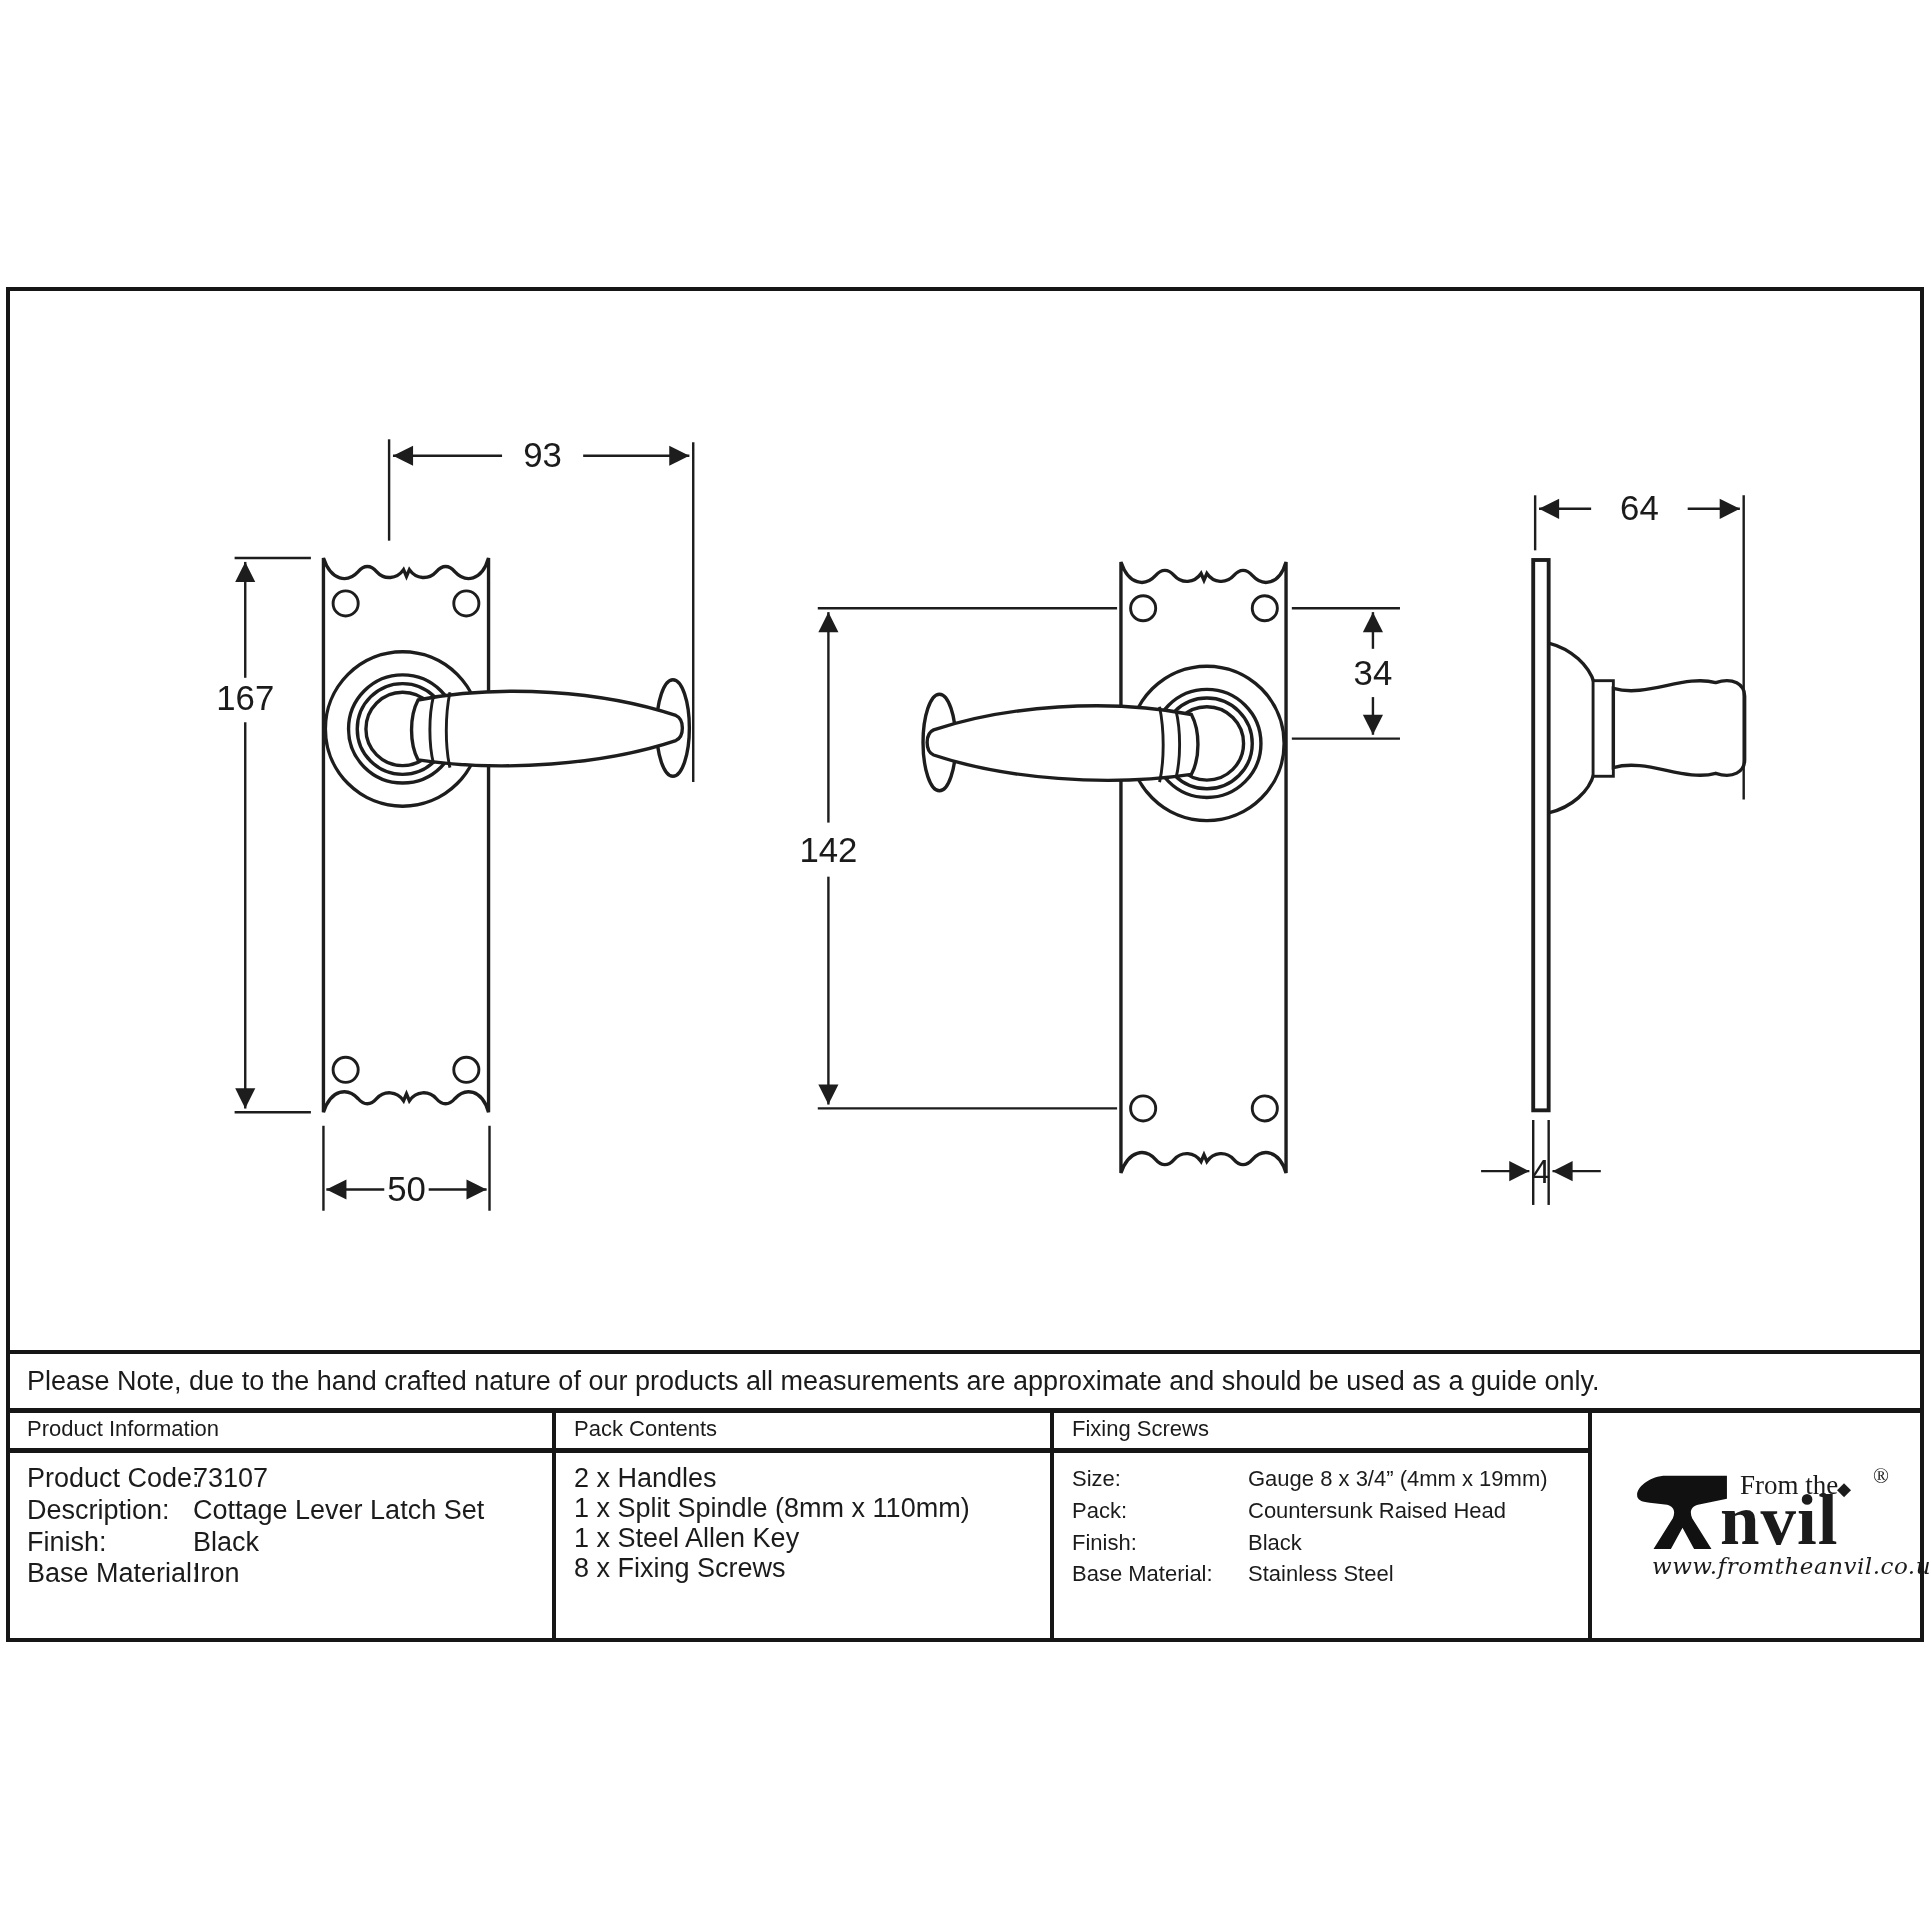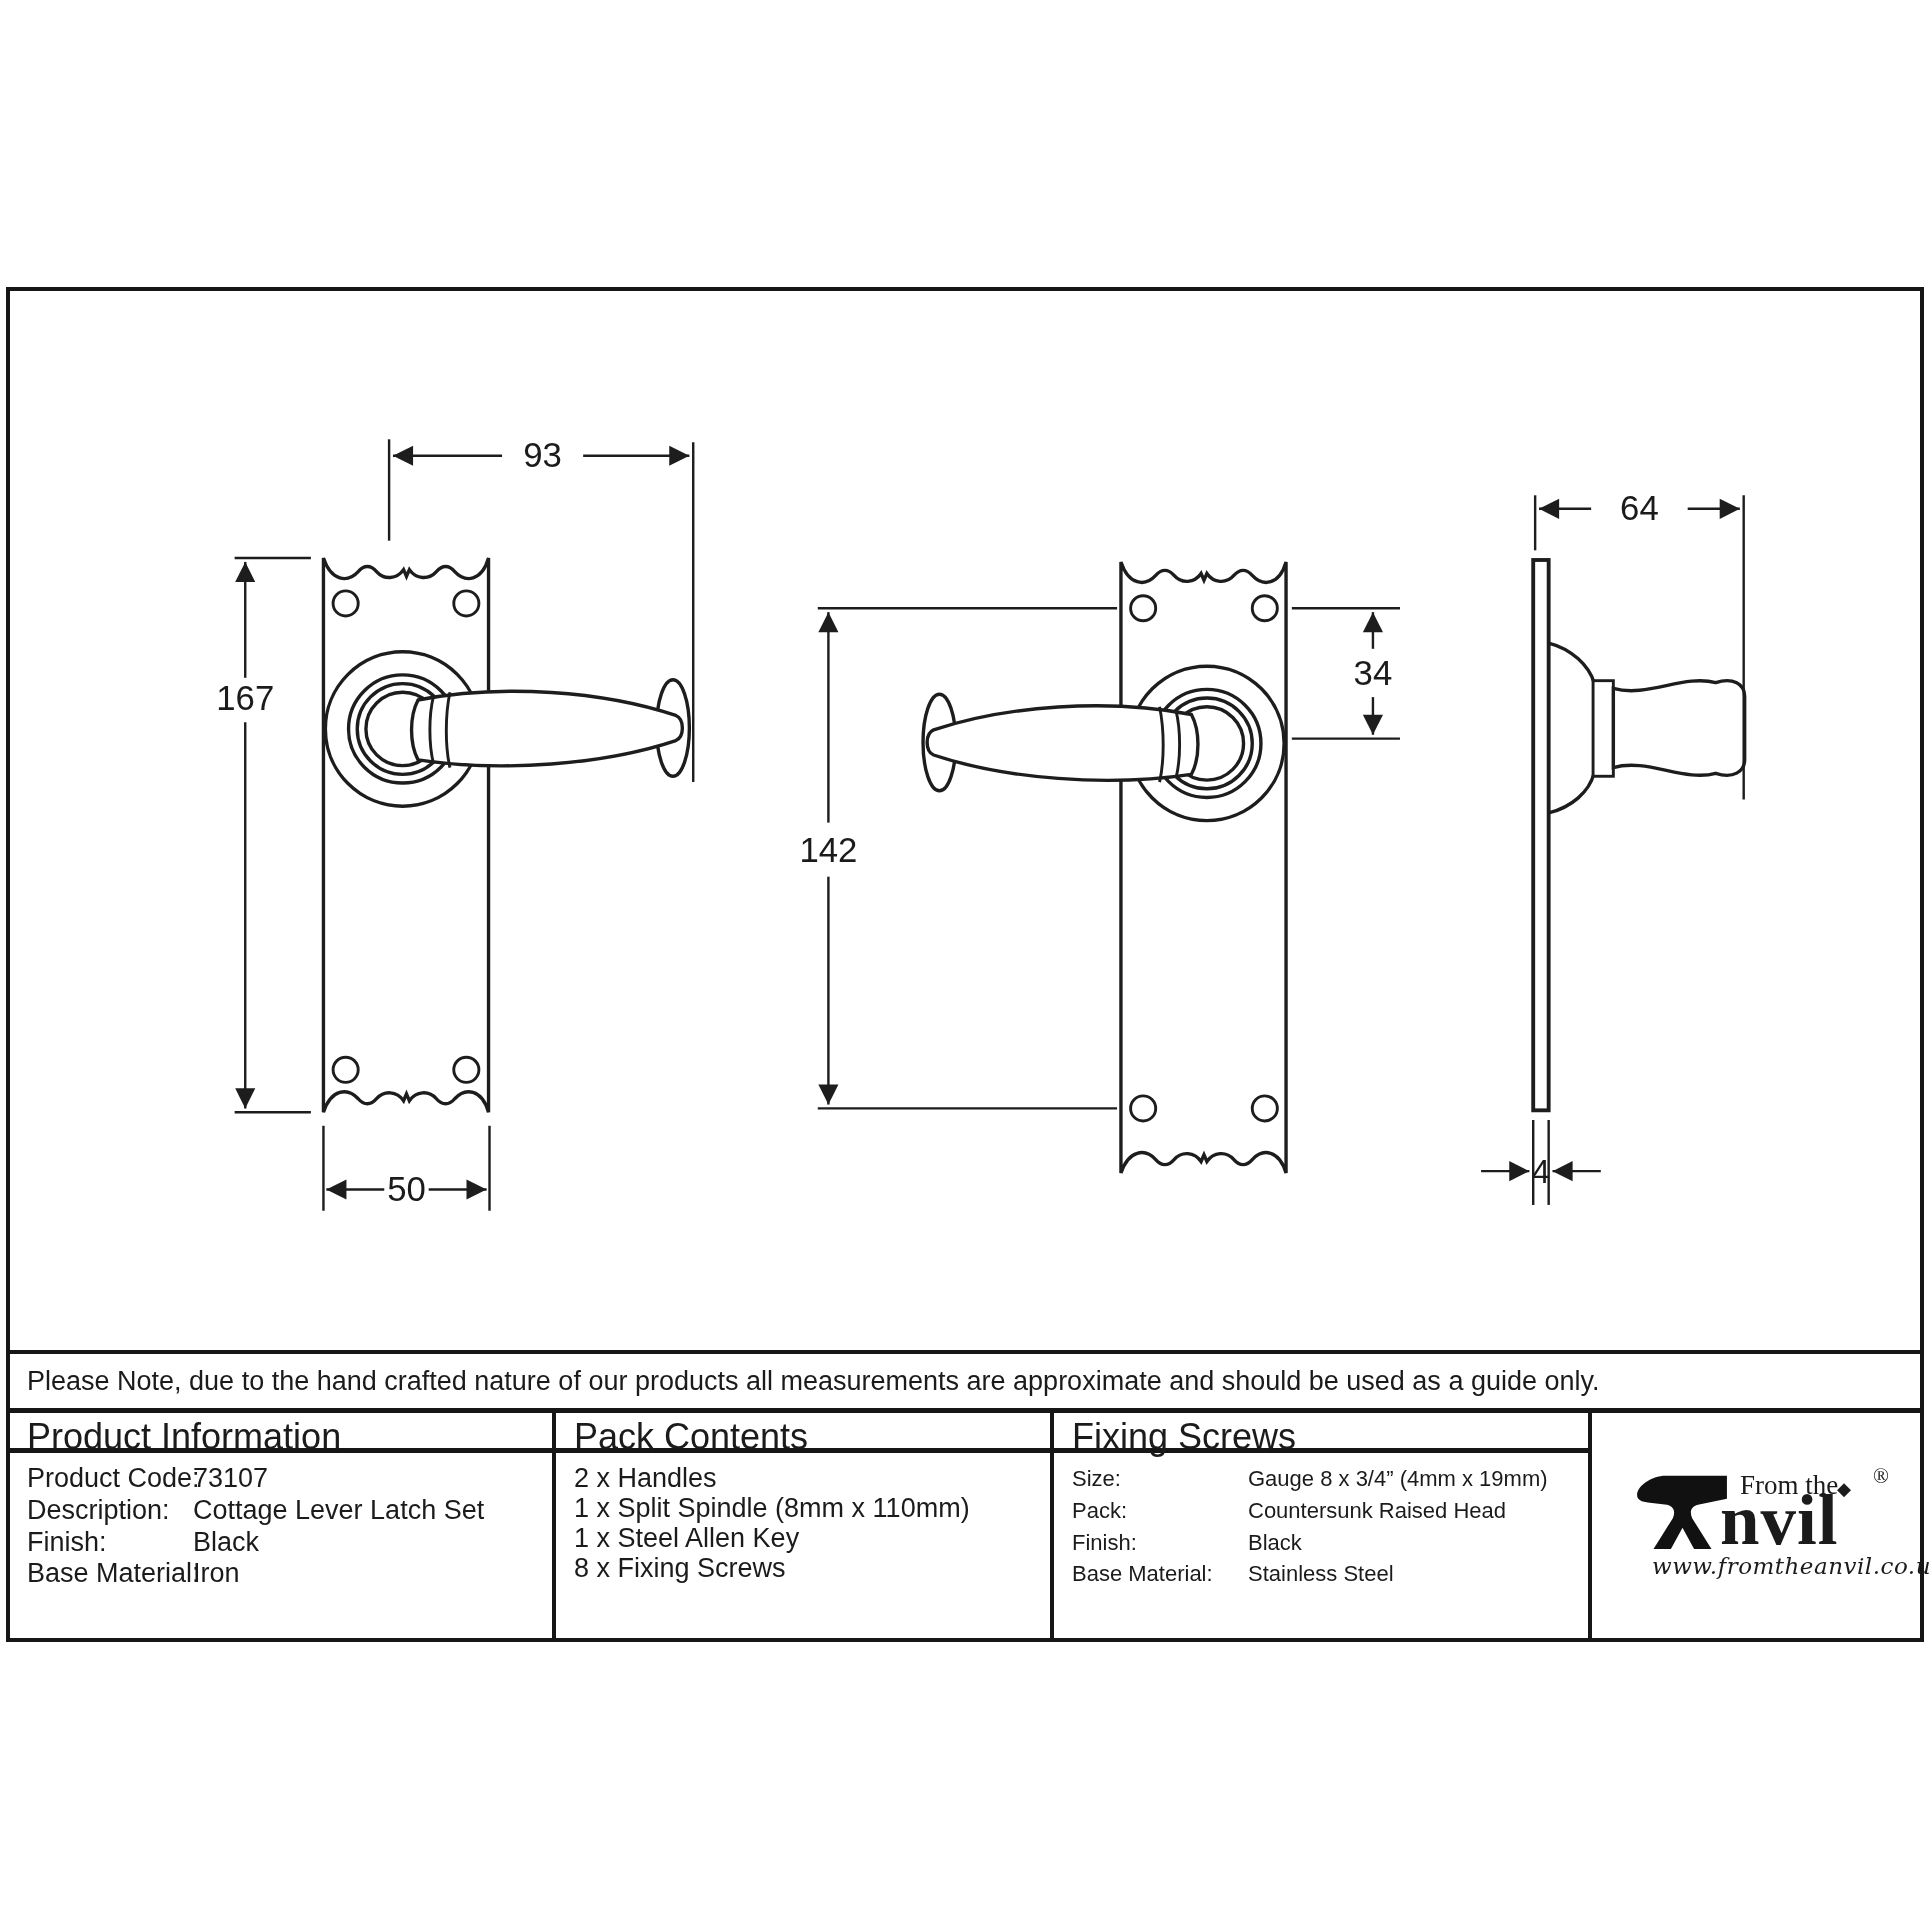--- a/index.html
+++ b/index.html
@@ -3,21 +3,21 @@
 <meta charset="utf-8">
 <style>
   html,body{margin:0;padding:0;background:#ffffff;}
   body{width:1931px;height:1931px;position:relative;font-family:"Liberation Sans",sans-serif;color:#1b1b1b;}
   .abs{position:absolute;}
   
   .frame{left:5.8px;top:287px;width:1918px;height:1355px;border:4.8px solid #161616;box-sizing:border-box;}
   .hline{background:#161616;height:3.9px;}
   .vline{background:#161616;width:3.9px;}
   .txt{font-size:27px;line-height:32px;white-space:nowrap;}
-  .hdr{font-size:36px;white-space:nowrap;}
+  .hdr{font-size:22px;white-space:nowrap;}
   .cellgrid{display:grid;grid-template-columns:166px auto;row-gap:4.8px;font-size:27px;line-height:27px;white-space:nowrap;}
   .cellgrid3{display:grid;grid-template-columns:176px auto;row-gap:4.8px;font-size:22px;line-height:27px;white-space:nowrap;}
   .list{display:grid;row-gap:3px;font-size:27px;line-height:27px;white-space:nowrap;}
   
   .logo-tagline{font-family:"Liberation Serif",serif;font-size:27px;}
   .logo-diamond{font-size:18.3px;}
   .logo-name{font-family:"Liberation Serif",serif;font-weight:bold;font-size:71px;line-height:1;letter-spacing:1px;}
   .logo-reg{font-family:"Liberation Serif",serif;font-size:21px;}
   .logo-url{font-family:"DejaVu Serif",serif;font-style:italic;font-size:23px;letter-spacing:0.5px;}
   svg text{font-family:"Liberation Sans",sans-serif;font-size:36px;fill:#1b1b1b;}

